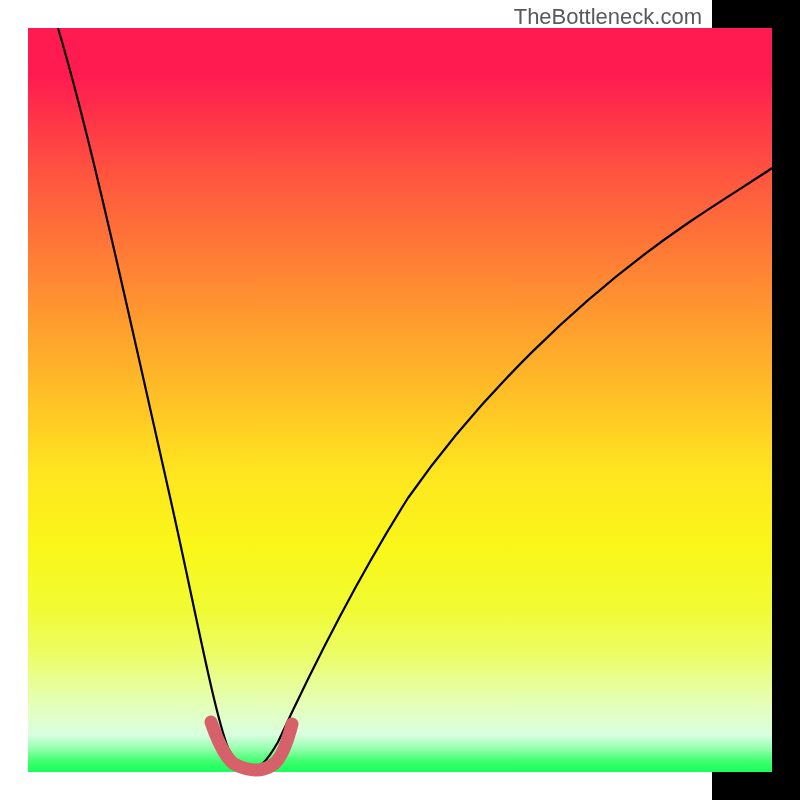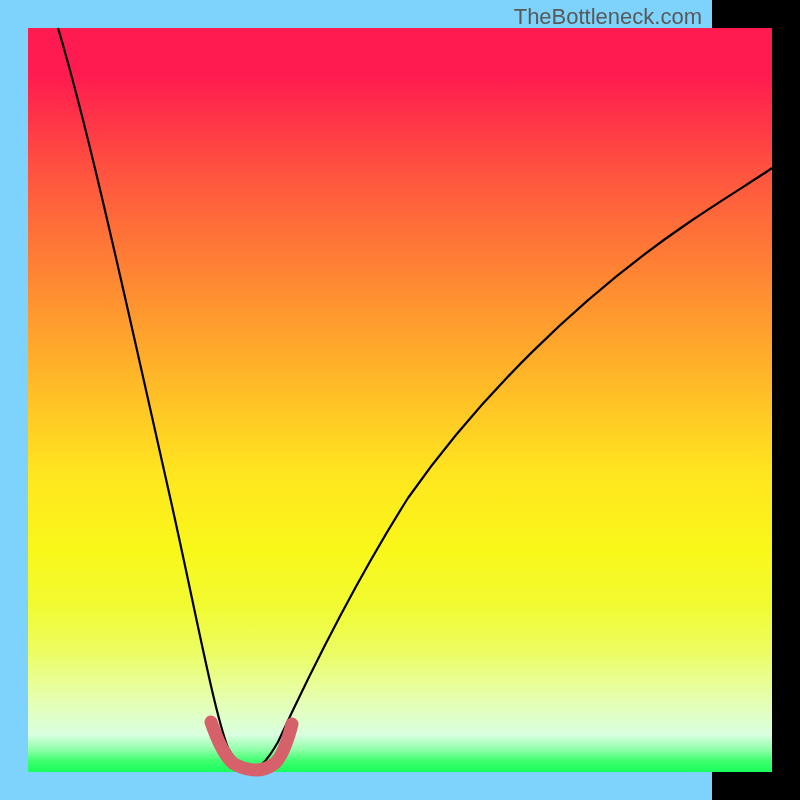--- a/index.html
+++ b/index.html
@@ -8,21 +8,21 @@
     width: 800px;
     height: 800px;
     background: #000;
     font-family: Arial, sans-serif;
     position: relative;
     overflow: hidden;
   }
   .outer {
     width: 712px;
     height: 800px;
-    background: #7dd3fc;
+    background: #ffffff;
     position: relative;
   }
   .plot-area {
     position: absolute;
     left: 28px;
     top: 28px;
     width: 744px;
     height: 744px;
     background: linear-gradient(to bottom,
       #ff1a50 0%,

